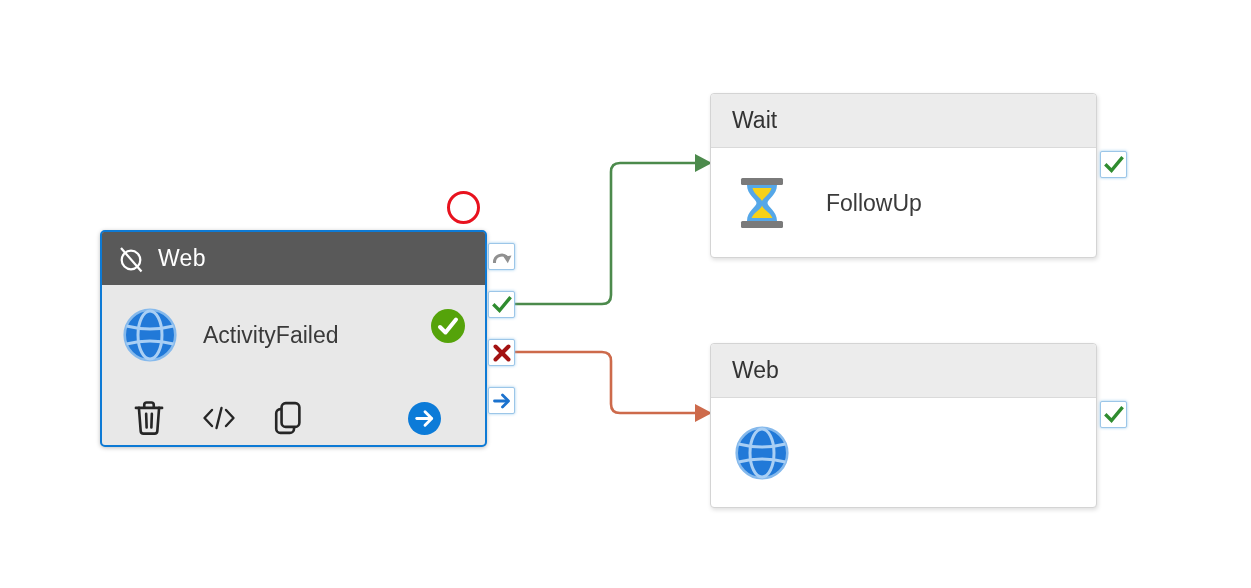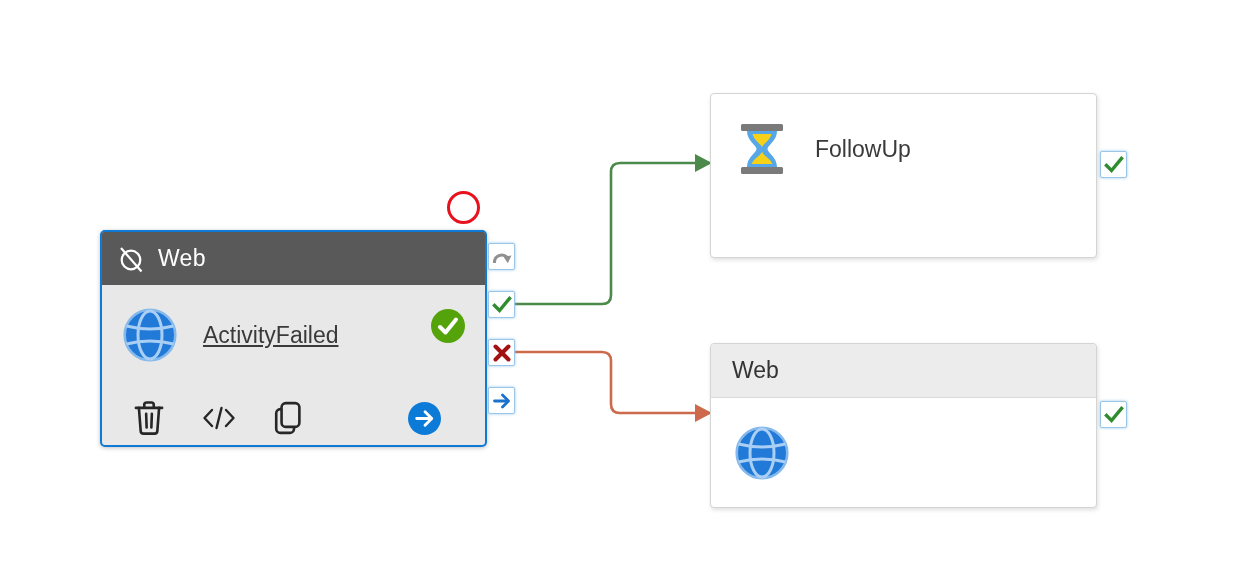--- a/index.html
+++ b/index.html
@@ -73,21 +73,20 @@
   .node-main .name-row {
     display: flex;
     align-items: center;
     margin-top: 22px;
     padding: 0 20px;
   }
   .node-main .activity-name {
     margin-left: 25px;
     font-size: 23px;
     color: #3a3a3a;
-    text-decoration: underline;
   }
   .status-badge {
     width: 34px;
     height: 34px;
     margin-left: auto;
     align-self: flex-start;
     margin-top: 2px;
   }
   .node-footer {
     position: absolute;
@@ -122,21 +121,21 @@
   }
   .node-secondary .header-title {
     color: #333333;
     font-size: 23px;
   }
   .node-secondary .node-body {
     height: 110px;
     display: flex;
     align-items: center;
     padding-left: 23px;
-    gap: 25px;
+    gap: 36px;
   }
   .node-secondary .activity-name {
     font-size: 23px;
     color: #3a3a3a;
   }
 
   
   .port {
     position: absolute;
     width: 27px;
@@ -270,20 +269,23 @@
   <div class="port port-completion">
     <svg width="20" height="20" viewBox="0 0 20 20">
       <g fill="none" stroke-width="2.8" stroke-linecap="round" stroke-linejoin="round" stroke="#1b72ce">
         <line x1="2.5" y1="10" x2="15" y2="10"></line>
         <polyline points="10.5,4 16.5,10 10.5,16"></polyline>
       </g>
     </svg>
   </div>
 
   <div class="node node-secondary node-wait">
+    <div class="node-header">
+      <span class="header-title">Wait</span>
+    </div>
     <div class="node-body">
       <span>
         <svg width="56" height="56" viewBox="0 0 56 56">
           <rect x="7" y="3" width="42" height="7" rx="1.5" fill="#7a7a7a"></rect>
           <rect x="7" y="46" width="42" height="7" rx="1.5" fill="#7a7a7a"></rect>
           <path d="M13 10 H43 C43 20 33.5 24 33.5 28 C33.5 32 43 36 43 46 H13 C13 36 22.5 32 22.5 28 C22.5 24 13 20 13 10 Z" fill="#55a7e8"></path>
           <path d="M18.5 13 H37.5 C36 19.5 29.5 22.5 28.5 25.5 H27.5 C26.5 22.5 20 19.5 18.5 13 Z" fill="#f7d117"></path>
           <path d="M28 30.5 C29 34.5 36 37 38.5 43 H17.5 C20 37 27 34.5 28 30.5 Z" fill="#f7d117"></path>
         </svg>
       </span>

